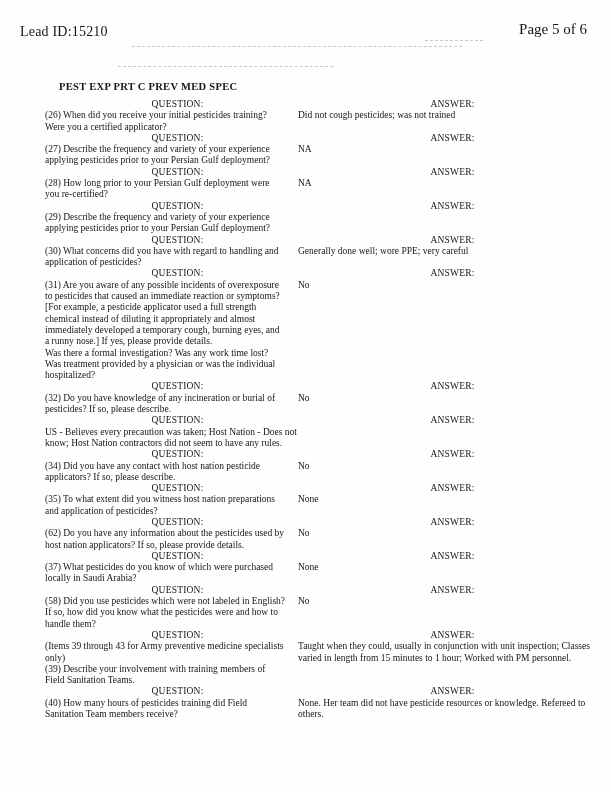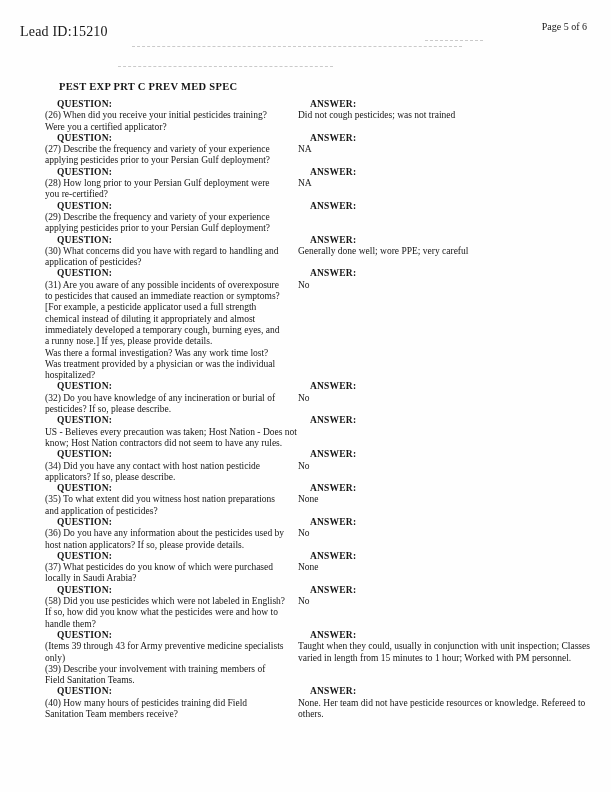--- a/index.html
+++ b/index.html
@@ -13,21 +13,21 @@
     color:#151515;
     overflow:hidden;
     box-shadow:0 0 4px rgba(0,0,0,.25);
   }
   .header-lead {
     position:absolute; top:24px; left:20px;
     font-size:14px; letter-spacing:.2px;
   }
   .header-page {
     position:absolute; top:21px; right:24px;
-    font-size:10px;
+    font-size:15px;
   }
   .artifact {
     position:absolute; border-top:1px dashed #b9b9b9; opacity:.75;
   }
   .artifact.a1 { top:46px;  left:132px; width:330px; }
   .artifact.a2 { top:66px;  left:118px; width:215px; }
   .artifact.a3 { top:40px;  left:425px; width:58px;  }
   .doc-title {
     position:absolute; top:81px; left:59px;
     font-size:10.5px; font-weight:bold; letter-spacing:.3px;
@@ -35,23 +35,24 @@
   .content {
     position:absolute; top:99px; left:45px; right:16px;
   }
   .qa-block {
     display:grid;
     grid-template-columns:253px 1fr;
     font-size:9.5px;
     line-height:11.3px;
   }
   .q-label, .a-label {
-    font-weight:bold;
+    font-weight:normal;
     padding-left:12px;
     letter-spacing:.2px;
+    text-align:center;
   }
   .q-text { padding-right:12px; white-space:pre-line; }
   .a-text { white-space:pre-line; }
 </style>
 </head>
 <body>
 
 <div class="page">
 
   <div class="header-lead">Lead ID:15210</div>
@@ -130,21 +131,21 @@
     <div class="qa-block">
       <div class="q-label">QUESTION:</div>
       <div class="a-label">ANSWER:</div>
       <div class="q-text">(35)  To what extent did you witness host nation preparations and application of pesticides?</div>
       <div class="a-text">None</div>
     </div>
 
     <div class="qa-block">
       <div class="q-label">QUESTION:</div>
       <div class="a-label">ANSWER:</div>
-      <div class="q-text">(36)  Do you have any information about the pesticides used by host nation applicators?  If so, please provide details.</div>
+      <div class="q-text">(62)  Do you have any information about the pesticides used by host nation applicators?  If so, please provide details.</div>
       <div class="a-text">No</div>
     </div>
 
     <div class="qa-block">
       <div class="q-label">QUESTION:</div>
       <div class="a-label">ANSWER:</div>
       <div class="q-text">(37)  What pesticides do you know of which were purchased locally in Saudi Arabia?</div>
       <div class="a-text">None</div>
     </div>
 

